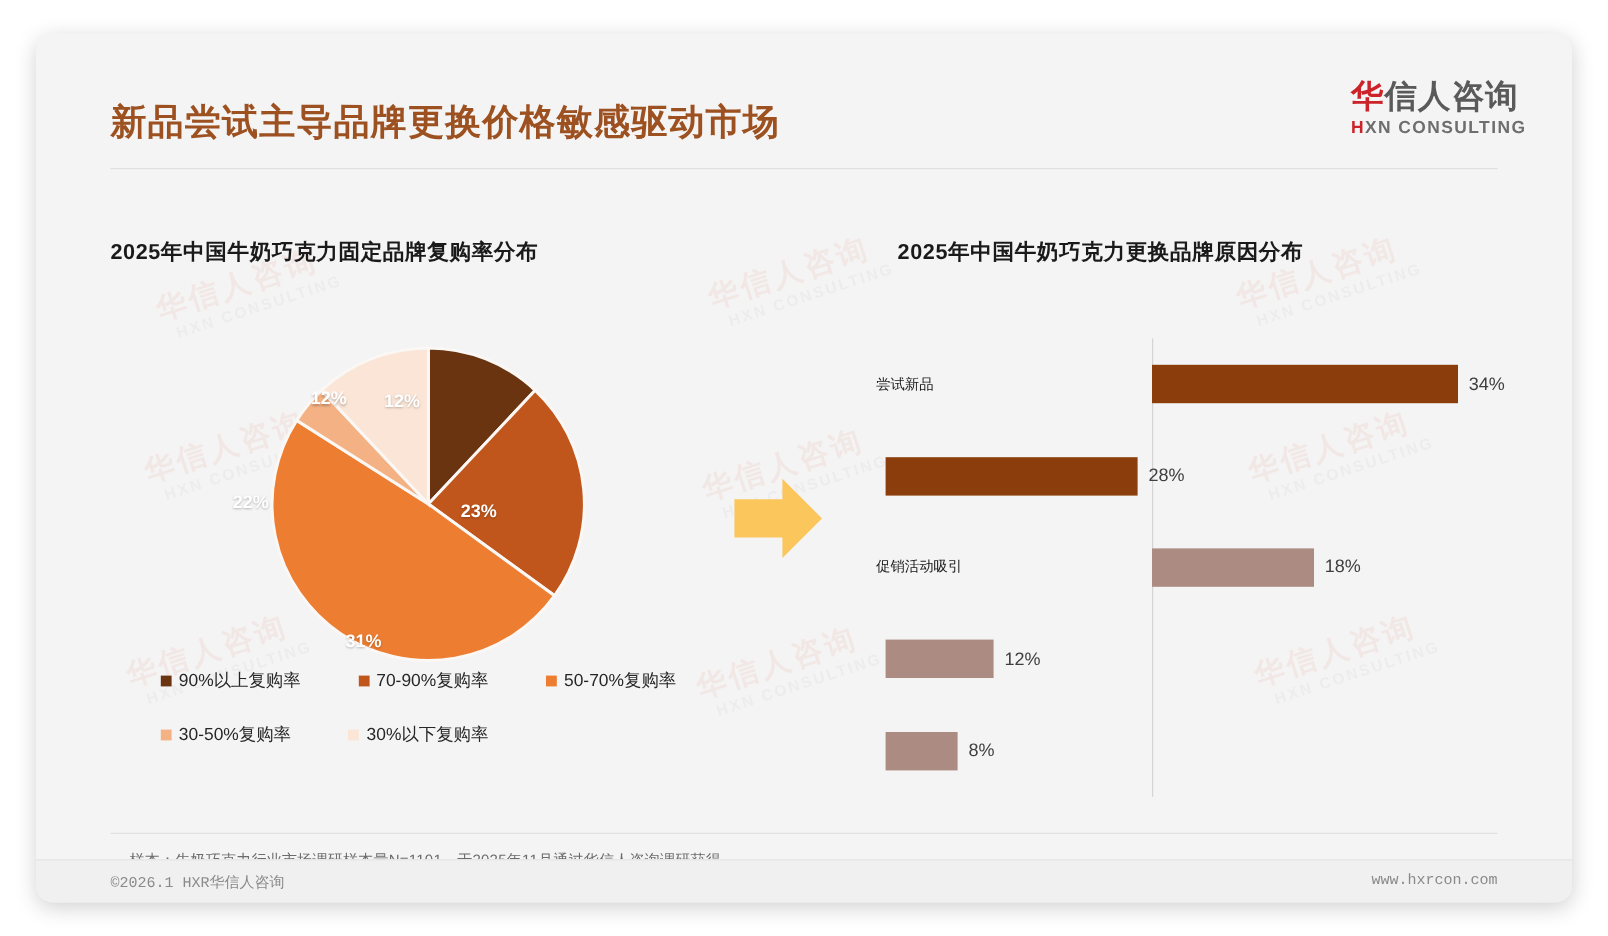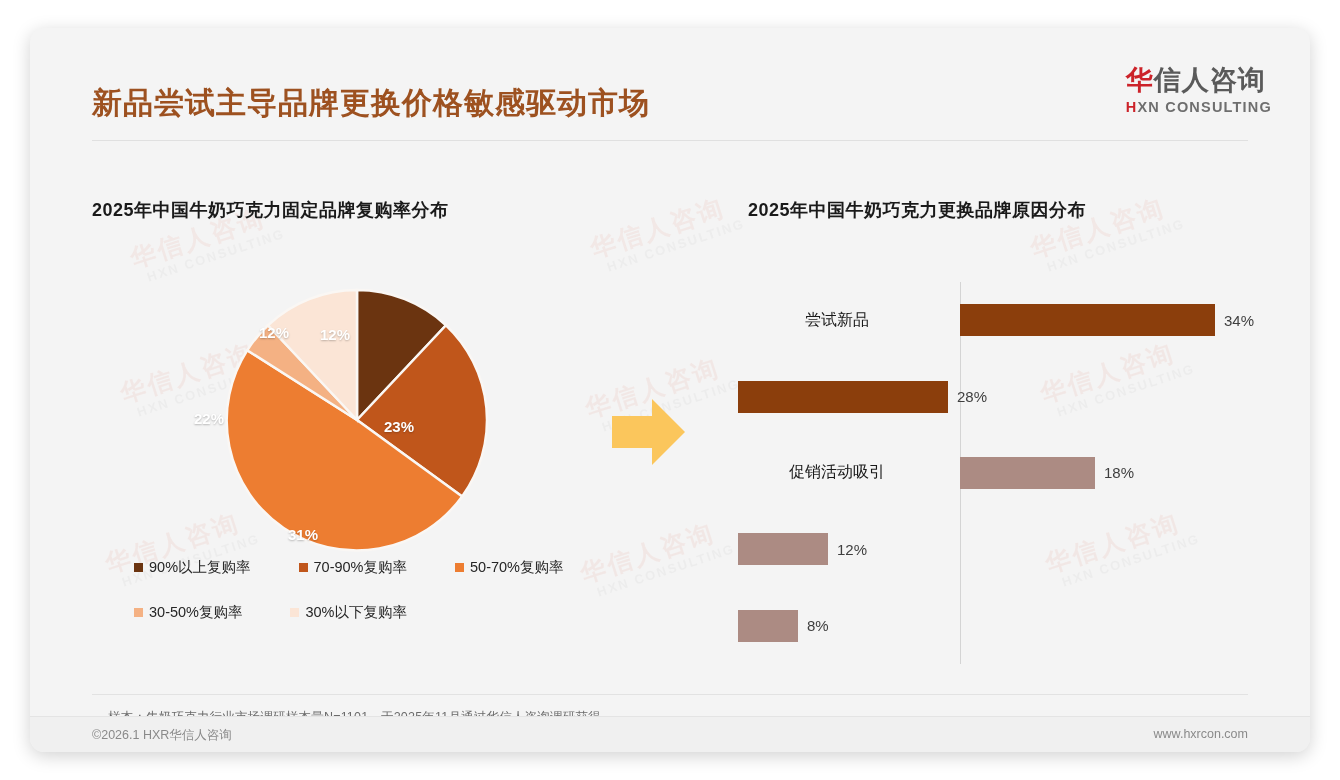--- a/index.html
+++ b/index.html
@@ -88,39 +88,39 @@
 
   
   .bar-wrap { position: absolute; left: 700px; top: 230px; width: 540px; height: 420px; z-index: 3; }
   .bar-axis {
     position: absolute; left: 230px; top: 24px; width: 1px; height: 382px;
     background: #d4d4d4;
   }
   .bar-rows { position: absolute; left: 0; top: 24px; width: 100%; }
   .bar-row { position: relative; height: 76.4px; display: flex; align-items: center; }
   .bar-cat {
-    width: 222px; text-align: center; padding-right: 8px;
-    font-size: 16px; color: #1a1a1a; white-space: nowrap;
+    width: 222px; text-align: left; padding-right: 8px;
+    font-size: 12px; color: #1a1a1a; white-space: nowrap;
   }
   .bar-track { position: relative; flex: 1; height: 100%; display: flex; align-items: center; }
   .bar-fill { height: 32px; margin-left: 8px; }
   .bar-val { font-size: 15px; color: #3f3f3f; margin-left: 9px; white-space: nowrap; }
 
   
   .foot-rule {
     position: absolute; left: 62px; right: 62px; top: 666px;
     height: 1px; background: #e2e2e2; z-index: 3;
   }
   .footnote {
     position: absolute; left: 78px; top: 681px; z-index: 3;
     font-size: 12.5px; color: #6b6b6b; letter-spacing: 0.2px;
   }
   .footer-bar {
     position: absolute; left: 0; right: 0; bottom: 0; height: 36px;
-    background: #f0f0f0; border-top: 1px solid #e4e4e4; z-index: 3;
+    background: #f0f0f0; border-top: 1px solid #e4e4e4; z-index: 3; font-family: Liberation Mono, monospace;
   }
   .footer-left {
     position: absolute; left: 62px; top: 10px;
     font-size: 12.5px; color: #8a8a8a;
   }
   .footer-right {
     position: absolute; right: 62px; top: 10px;
     font-size: 12.5px; color: #8a8a8a;
   }
 </style>

